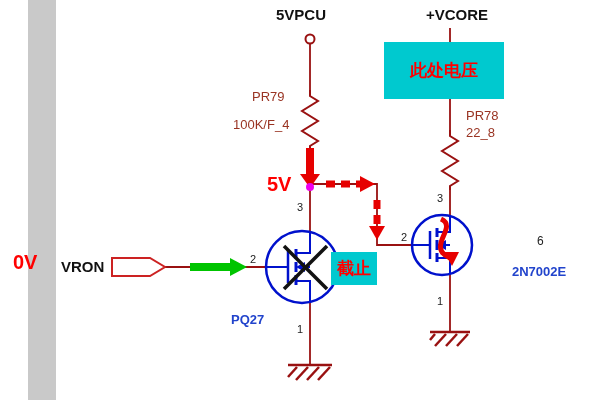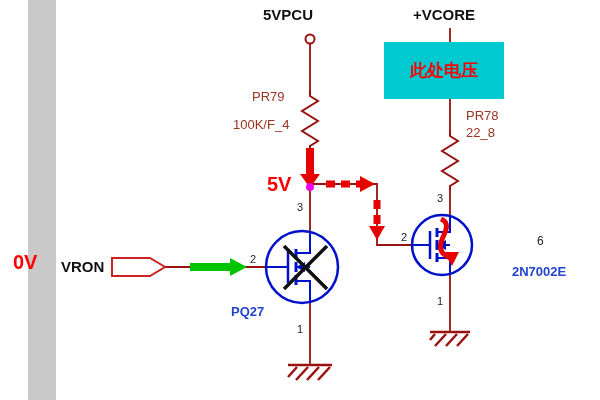--- a/index.html
+++ b/index.html
@@ -1,21 +1,21 @@
 <!DOCTYPE html>
 <html><head>
 <meta charset="utf-8">
 <style>
   html,body{margin:0;padding:0;background:#ffffff;}
   #canvas{position:relative;width:600px;height:400px;background:#ffffff;overflow:hidden;
           font-family:"Liberation Sans","DejaVu Sans",sans-serif;}
   .strip{position:absolute;left:28px;top:0;width:28px;height:400px;background:#c9c9c9;}
   #schem{position:absolute;left:0;top:0;}
   .lbl{position:absolute;white-space:nowrap;}
-  .rail{font-size:15px;font-weight:bold;color:#111111;}
+  .rail{font-size:15px;font-weight:bold;color:#111111;margin-left:13px;}
   .refdes{font-size:13px;color:#993322;}
   .bluetxt{font-size:13px;font-weight:bold;color:#2244cc;}
   .net-red{font-size:20px;font-weight:bold;color:#ff0000;}
   .net-black{font-size:15px;font-weight:bold;color:#111111;}
   .pin{font-size:11px;color:#222222;}
   .cyanbox{position:absolute;background:#00c9cf;color:#ff0000;font-weight:bold;
            display:flex;align-items:center;justify-content:center;text-align:center;}
   .annot{font-size:17px;line-height:25px;flex-direction:column;}
   .state{font-size:17px;}
 </style>
@@ -122,28 +122,29 @@
 
   <div class="lbl refdes" style="left:252px;top:89px;">PR79</div>
   <div class="lbl refdes" style="left:233px;top:117px;">100K/F_4</div>
   <div class="lbl refdes" style="left:466px;top:108px;">PR78</div>
   <div class="lbl refdes" style="left:466px;top:125px;">22_8</div>
 
   <div class="lbl net-red" style="left:267px;top:173px;">5V</div>
   <div class="lbl net-red" style="left:13px;top:251px;">0V</div>
   <div class="lbl net-black" style="left:61px;top:258px;">VRON</div>
 
-  <div class="lbl bluetxt" style="left:231px;top:304px;">PQ27</div>
+  <div class="lbl bluetxt" style="left:231px;top:312px;">PQ27</div>
   <div class="lbl pin" style="left:537px;top:234px;font-size:12px;">6</div>
   <div class="lbl bluetxt" style="left:512px;top:264px;">2N7002E</div>
 
   <div class="lbl pin" style="left:297px;top:201px;">3</div>
   <div class="lbl pin" style="left:250px;top:253px;">2</div>
   <div class="lbl pin" style="left:297px;top:323px;">1</div>
   <div class="lbl pin" style="left:437px;top:192px;">3</div>
   <div class="lbl pin" style="left:401px;top:231px;">2</div>
   <div class="lbl pin" style="left:437px;top:295px;">1</div>
 
   <div class="cyanbox annot" style="left:384px;top:42px;width:120px;height:57px;">
     <span>此处电压</span>
   </div>
+  <div class="cyanbox state" style="left:331px;top:252px;width:46px;height:33px;">截止</div>
 
 </div>
 
 </body></html>

